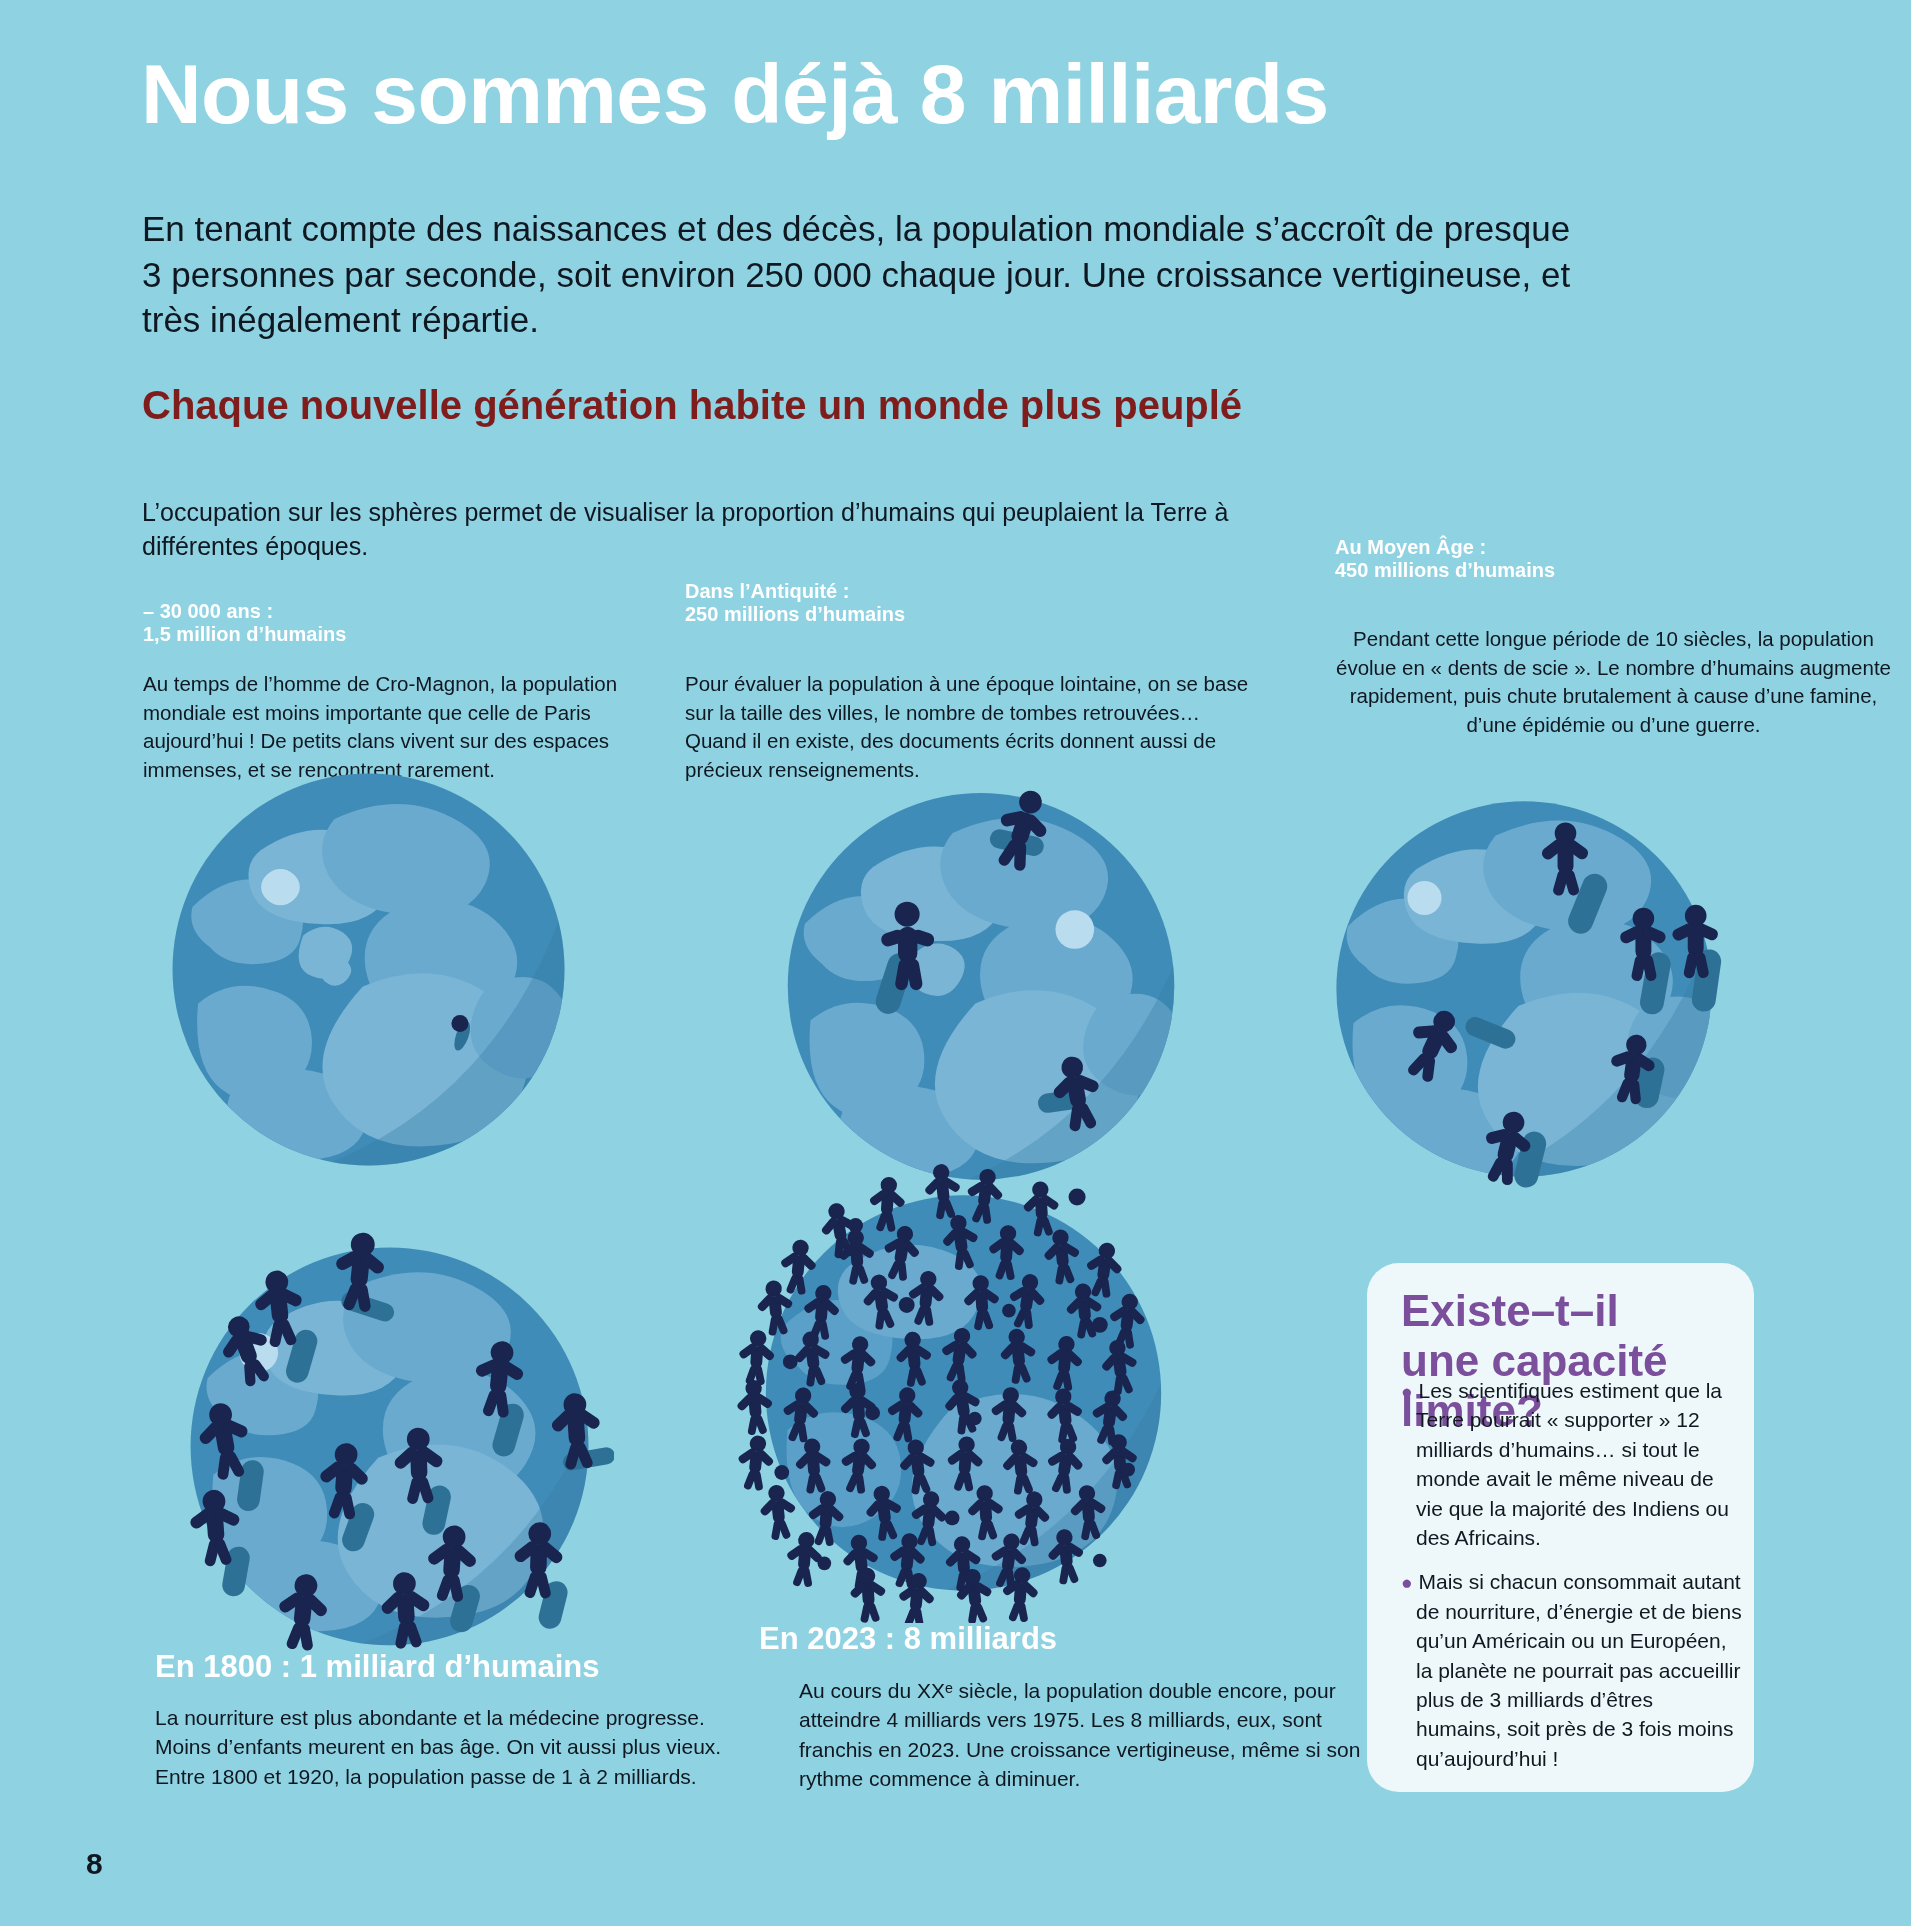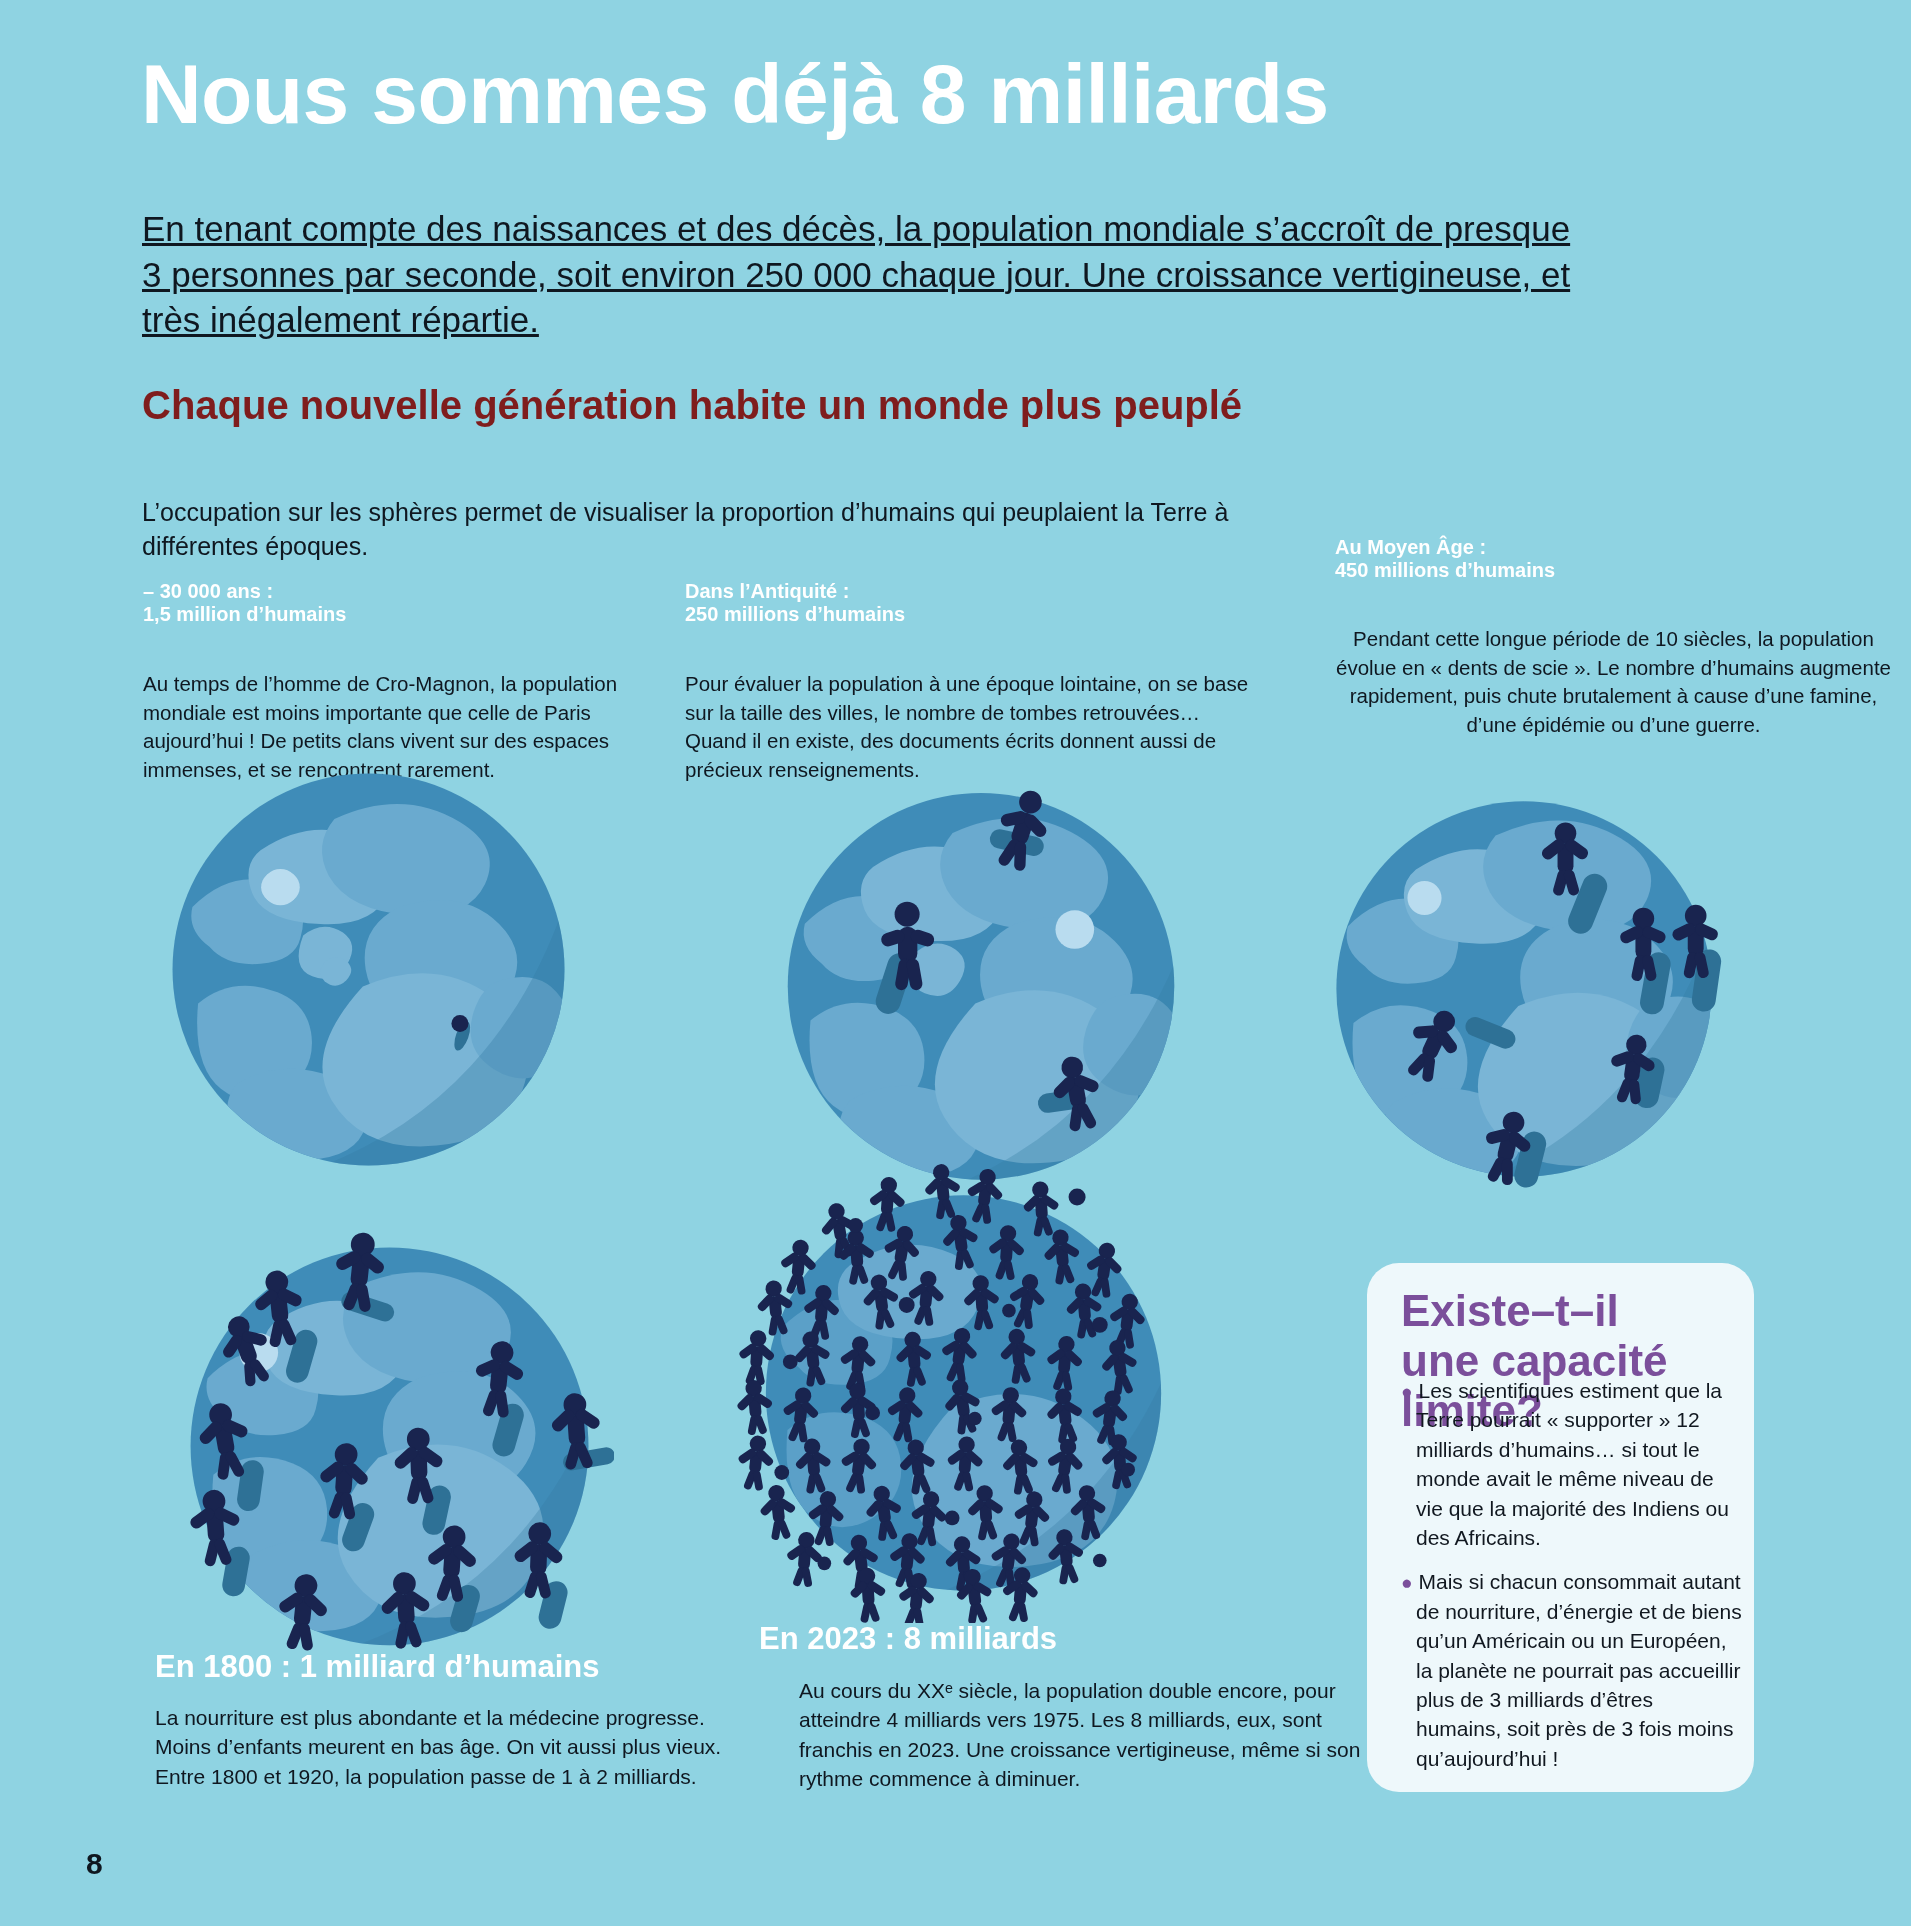--- a/index.html
+++ b/index.html
@@ -38,21 +38,20 @@
   
   .intro {
     position: absolute;
     left: 142px;
     top: 206px;
     width: 1433px;
     font-size: 35px;
     line-height: 1.30;
     font-weight: 400;
     color: #0f1720;
-    text-decoration: underline;
   }
 
   
   .section-heading {
     position: absolute;
     left: 142px;
     top: 382px;
     width: 1137px;
     font-size: 40px;
     line-height: 1.16;
@@ -153,21 +152,21 @@
 
 <div class="page">
 
   <div class="title">Nous sommes déjà 8 milliards</div>
 
   <div class="intro">En tenant compte des naissances et des décès, la population mondiale s’accroît de presque 3 personnes par seconde, soit environ 250 000 chaque jour. Une croissance vertigineuse, et très inégalement répartie.</div>
 
   <div class="section-heading">Chaque nouvelle génération habite un monde plus peuplé</div>
   <div class="section-sub">L’occupation sur les sphères permet de visualiser la proportion d’humains qui peuplaient la Terre à différentes époques.</div>
 
-  <div class="col-head c1h" style="white-space:pre-line;">– 30 000 ans :
+  <div class="col-head c1h" style="white-space:pre-line;margin-top:20px;">– 30 000 ans :
 1,5 million d’humains</div>
   <div class="col-body c1b">Au temps de l’homme de Cro-Magnon, la population mondiale est moins importante que celle de Paris aujourd’hui ! De petits clans vivent sur des espaces immenses, et se rencontrent rarement.</div>
 
   <div class="col-head c2h" style="white-space:pre-line;">Dans l’Antiquité :
 250 millions d’humains</div>
   <div class="col-body c2b">Pour évaluer la population à une époque lointaine, on se base sur la taille des villes, le nombre de tombes retrouvées… Quand il en existe, des documents écrits donnent aussi de précieux renseignements.</div>
 
   <div class="col-head c3h" style="white-space:pre-line;">Au Moyen Âge :
 450 millions d’humains</div>
   <div class="col-body c3b">Pendant cette longue période de 10 siècles, la population évolue en « dents de scie ». Le nombre d’humains augmente rapidement, puis chute brutalement à cause d’une famine, d’une épidémie ou d’une guerre.</div>

